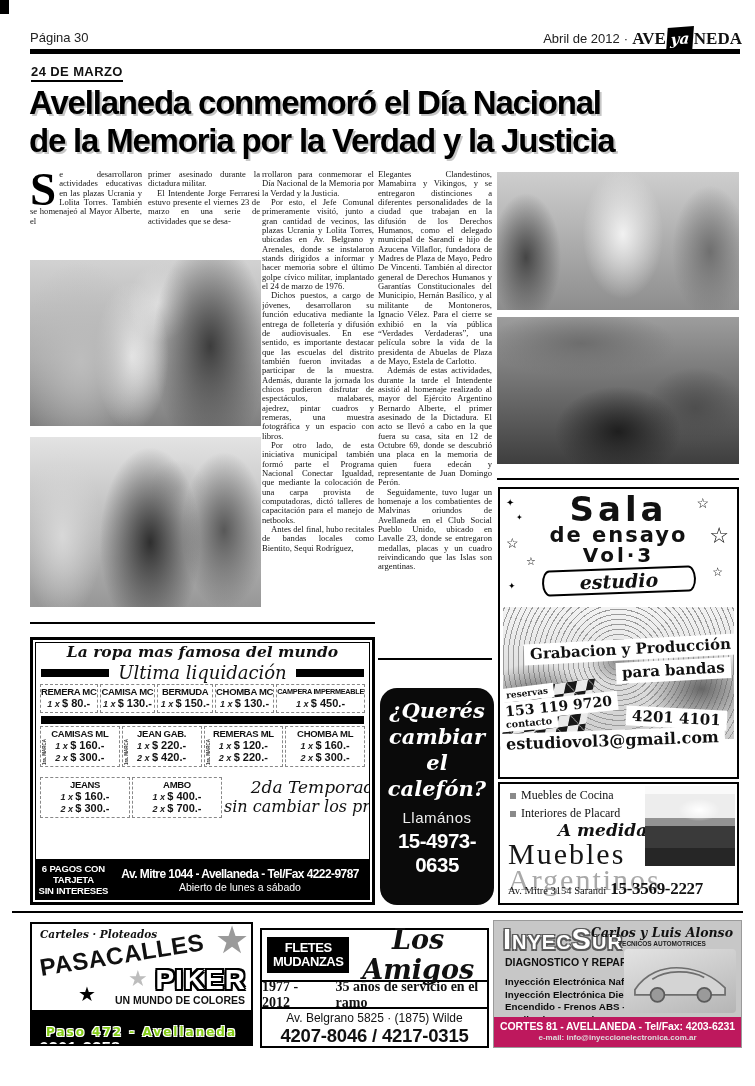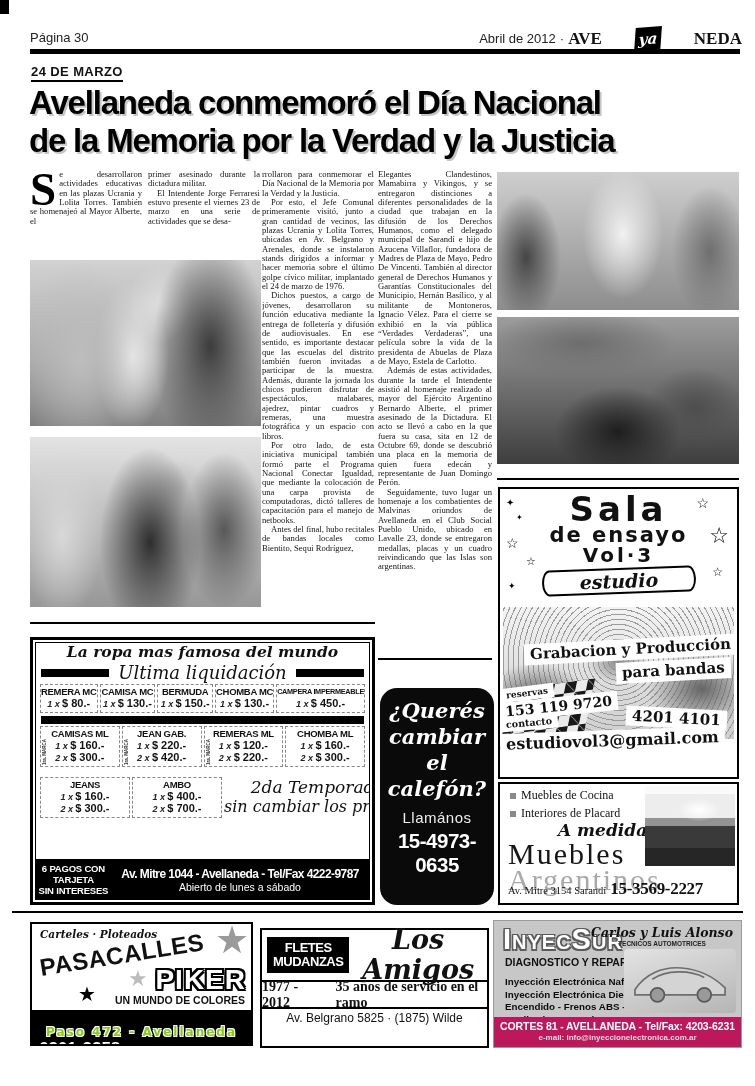--- a/index.html
+++ b/index.html
@@ -3,21 +3,21 @@
 <meta charset="utf-8">
 <style>
   html,body{margin:0;padding:0;background:#e8e8e8;}
   .page{position:relative;width:755px;height:1086px;margin:0 auto;background:#ffffff;
         font-family:"Liberation Serif",serif;color:#111;overflow:hidden;}
   
   .scan-artifact{position:absolute;left:0;top:0;width:9px;height:14px;background:#000;}
   .pgnum{position:absolute;left:30px;top:31px;font:400 13px/14px "Liberation Sans",sans-serif;color:#222;}
   .hdr-right{position:absolute;right:13px;top:27px;display:flex;align-items:center;gap:4px;z-index:3;}
   .hdr-date{font:400 13px/14px "Liberation Sans",sans-serif;color:#222;}
-  .logo{display:flex;align-items:center;font-family:"Liberation Serif",serif;font-weight:700;font-size:17px;gap:32px;}
+  .logo{display:flex;align-items:center;font-family:"Liberation Serif",serif;font-weight:700;font-size:17px;}
   .logo-box{display:inline-flex;align-items:center;justify-content:center;width:26px;height:24px;background:#000;
             color:#fff;font:700 italic 15px/15px "DejaVu Serif",serif;transform:skewX(-8deg) rotate(-4deg);margin:0 1px;}
   .rule-top{position:absolute;left:30px;top:49px;width:710px;height:5px;background:#000;}
   .kicker{position:absolute;left:31px;top:64px;font:700 13px/15px "Liberation Sans",sans-serif;
           letter-spacing:.4px;border-bottom:2px solid #000;padding-bottom:1px;}
   .headline{position:absolute;left:29px;top:84px;font-family:"Liberation Sans",sans-serif;font-weight:700;
             font-size:33px;line-height:38px;letter-spacing:-1.2px;color:#000;white-space:nowrap;
             text-shadow:2px 2px 0 #c6c6c6;}
   
   .col{position:absolute;font-size:8.6px;line-height:9.35px;text-align:justify;color:#141414;}
@@ -394,20 +394,21 @@
         <div>FLETES</div>
         <div>MUDANZAS</div>
       </div>
       <div class="ami-brand">Los Amigos</div>
     </div>
     <div class="ami-mid">
       <span>1977 - 2012</span>
       <span>35 años de servicio en el ramo</span>
     </div>
     <div class="ami-addr">Av. Belgrano 5825 · (1875) Wilde</div>
+    <div class="ami-tel">4207-8046 / 4217-0315</div>
   </div>
 
   <div class="iny">
     <div class="iny-brand">InyecSur</div>
     <div class="iny-sub">DIAGNOSTICO Y REPARACION</div>
     <div class="iny-own">
       <div class="o1">Carlos y Luis Alonso</div>
       <div class="o2">TECNICOS AUTOMOTRICES</div>
     </div>
     <div class="iny-svc">

